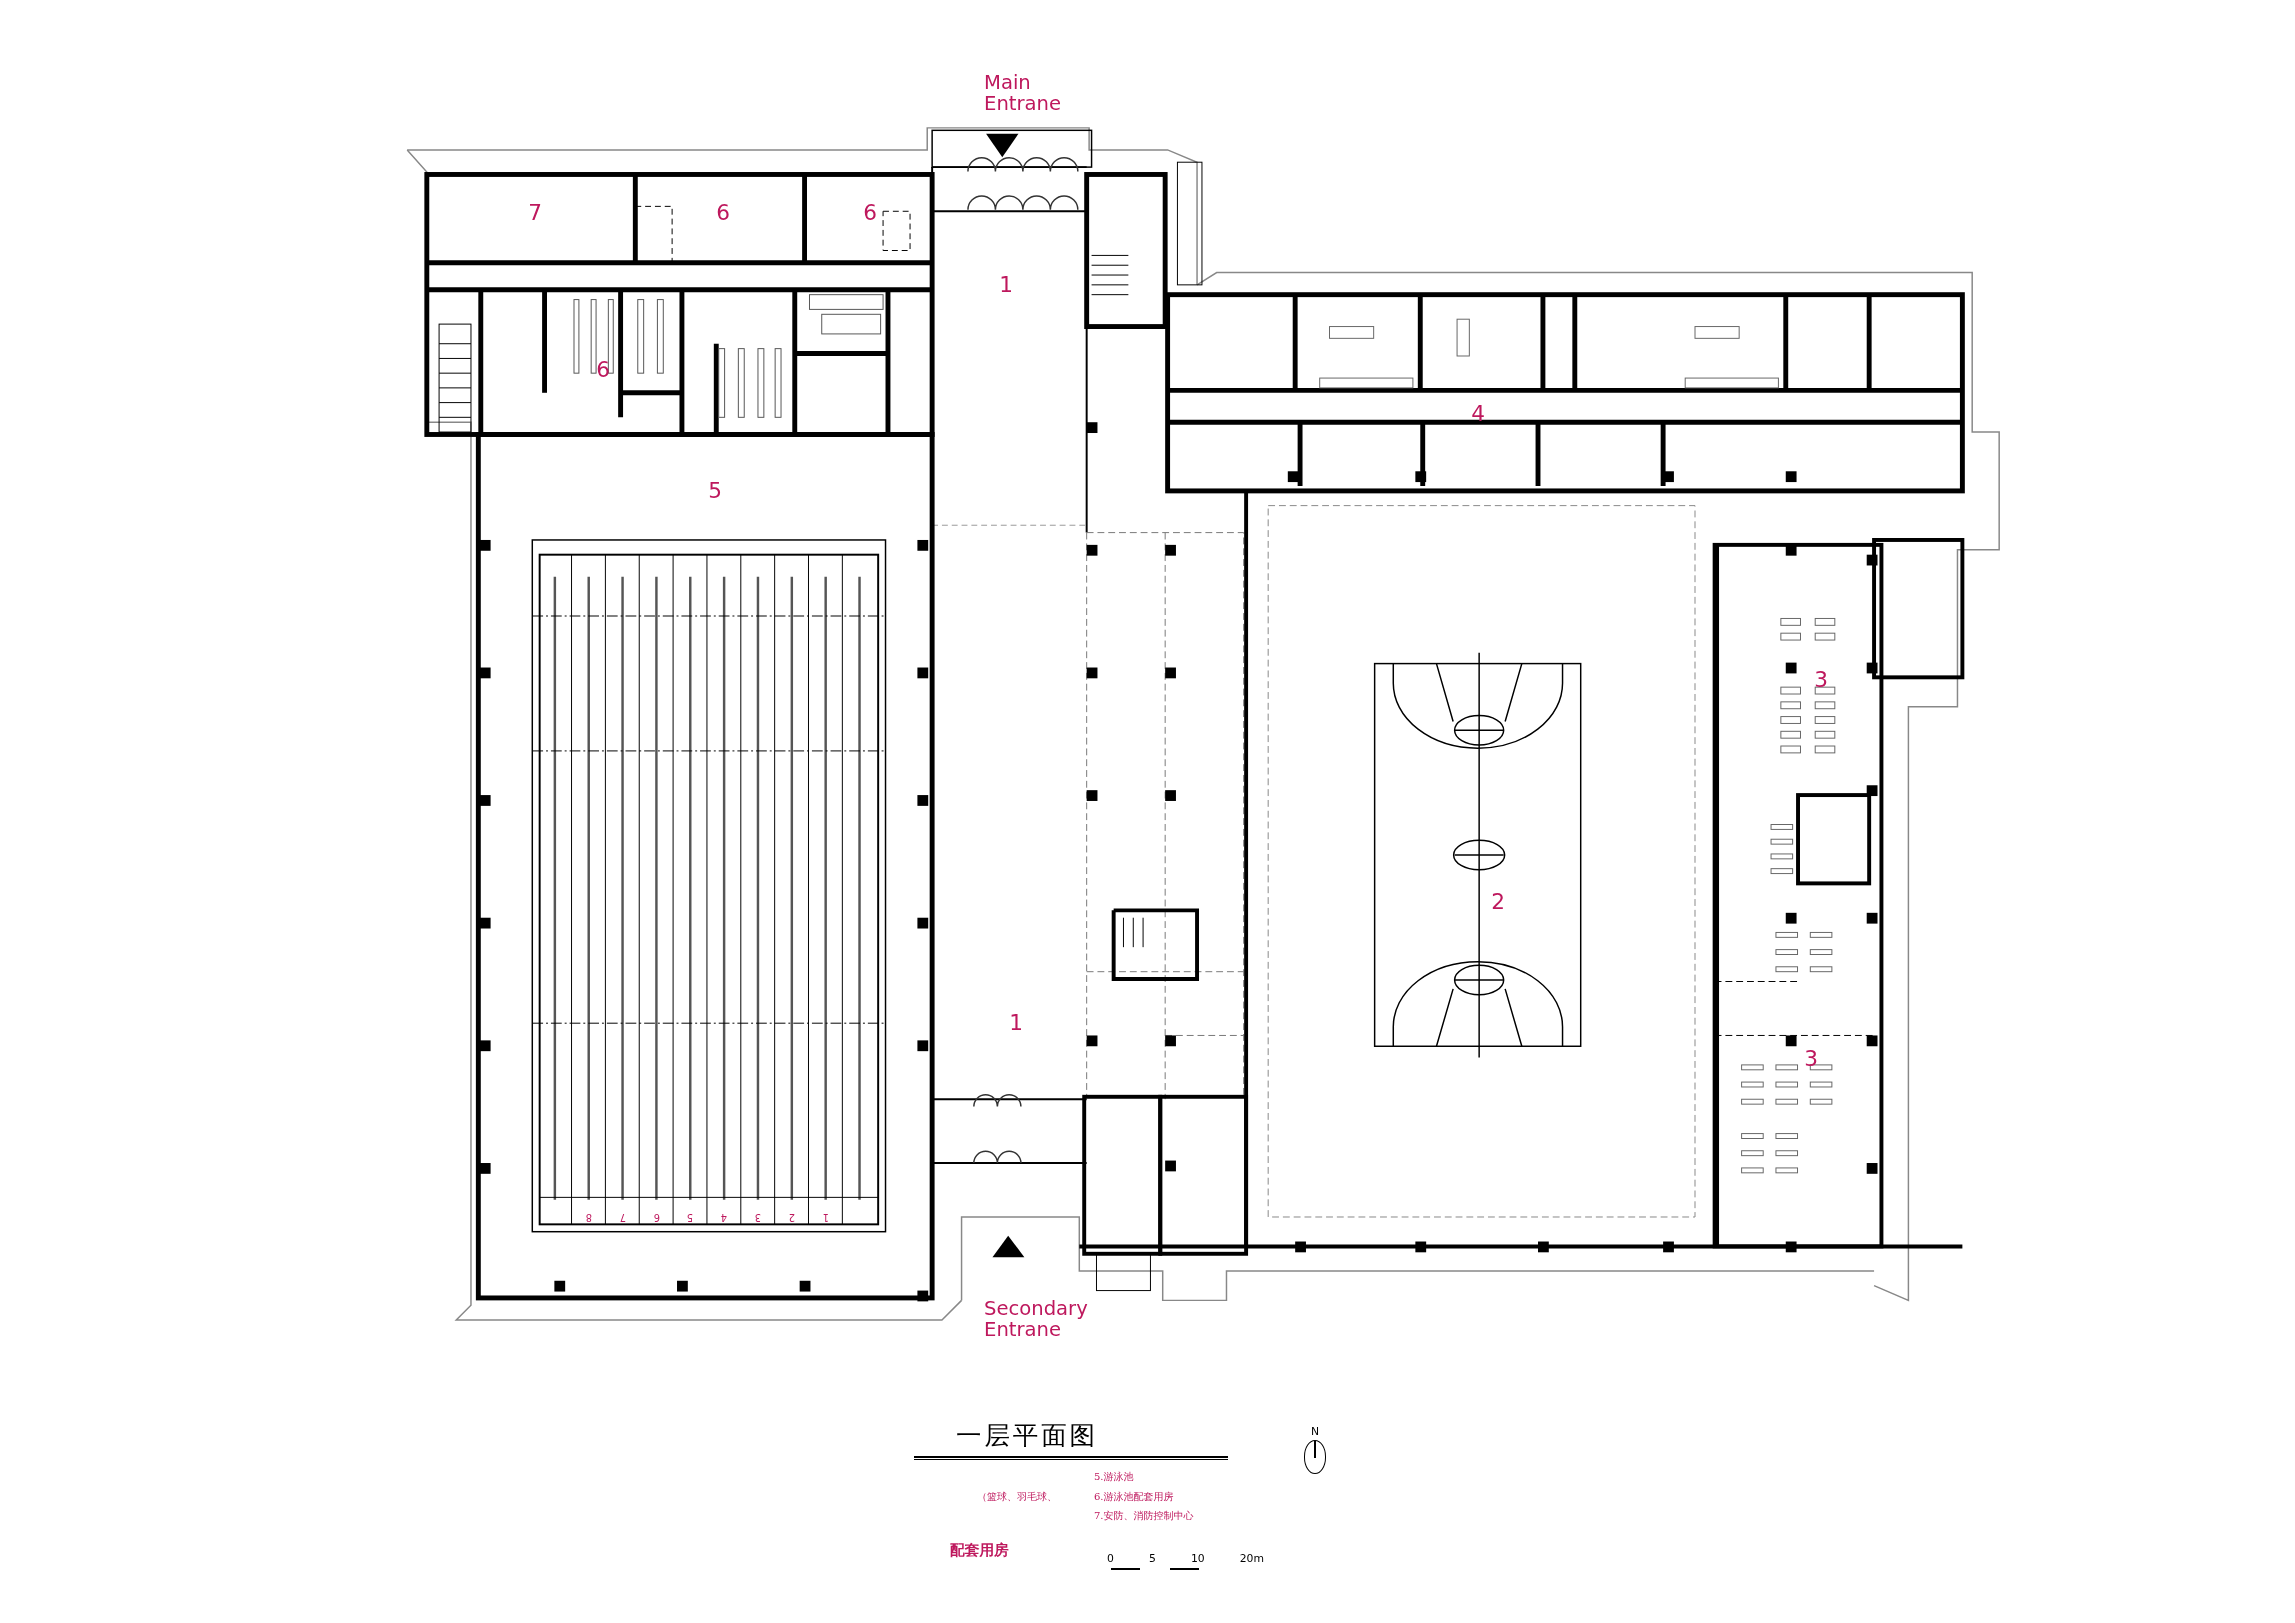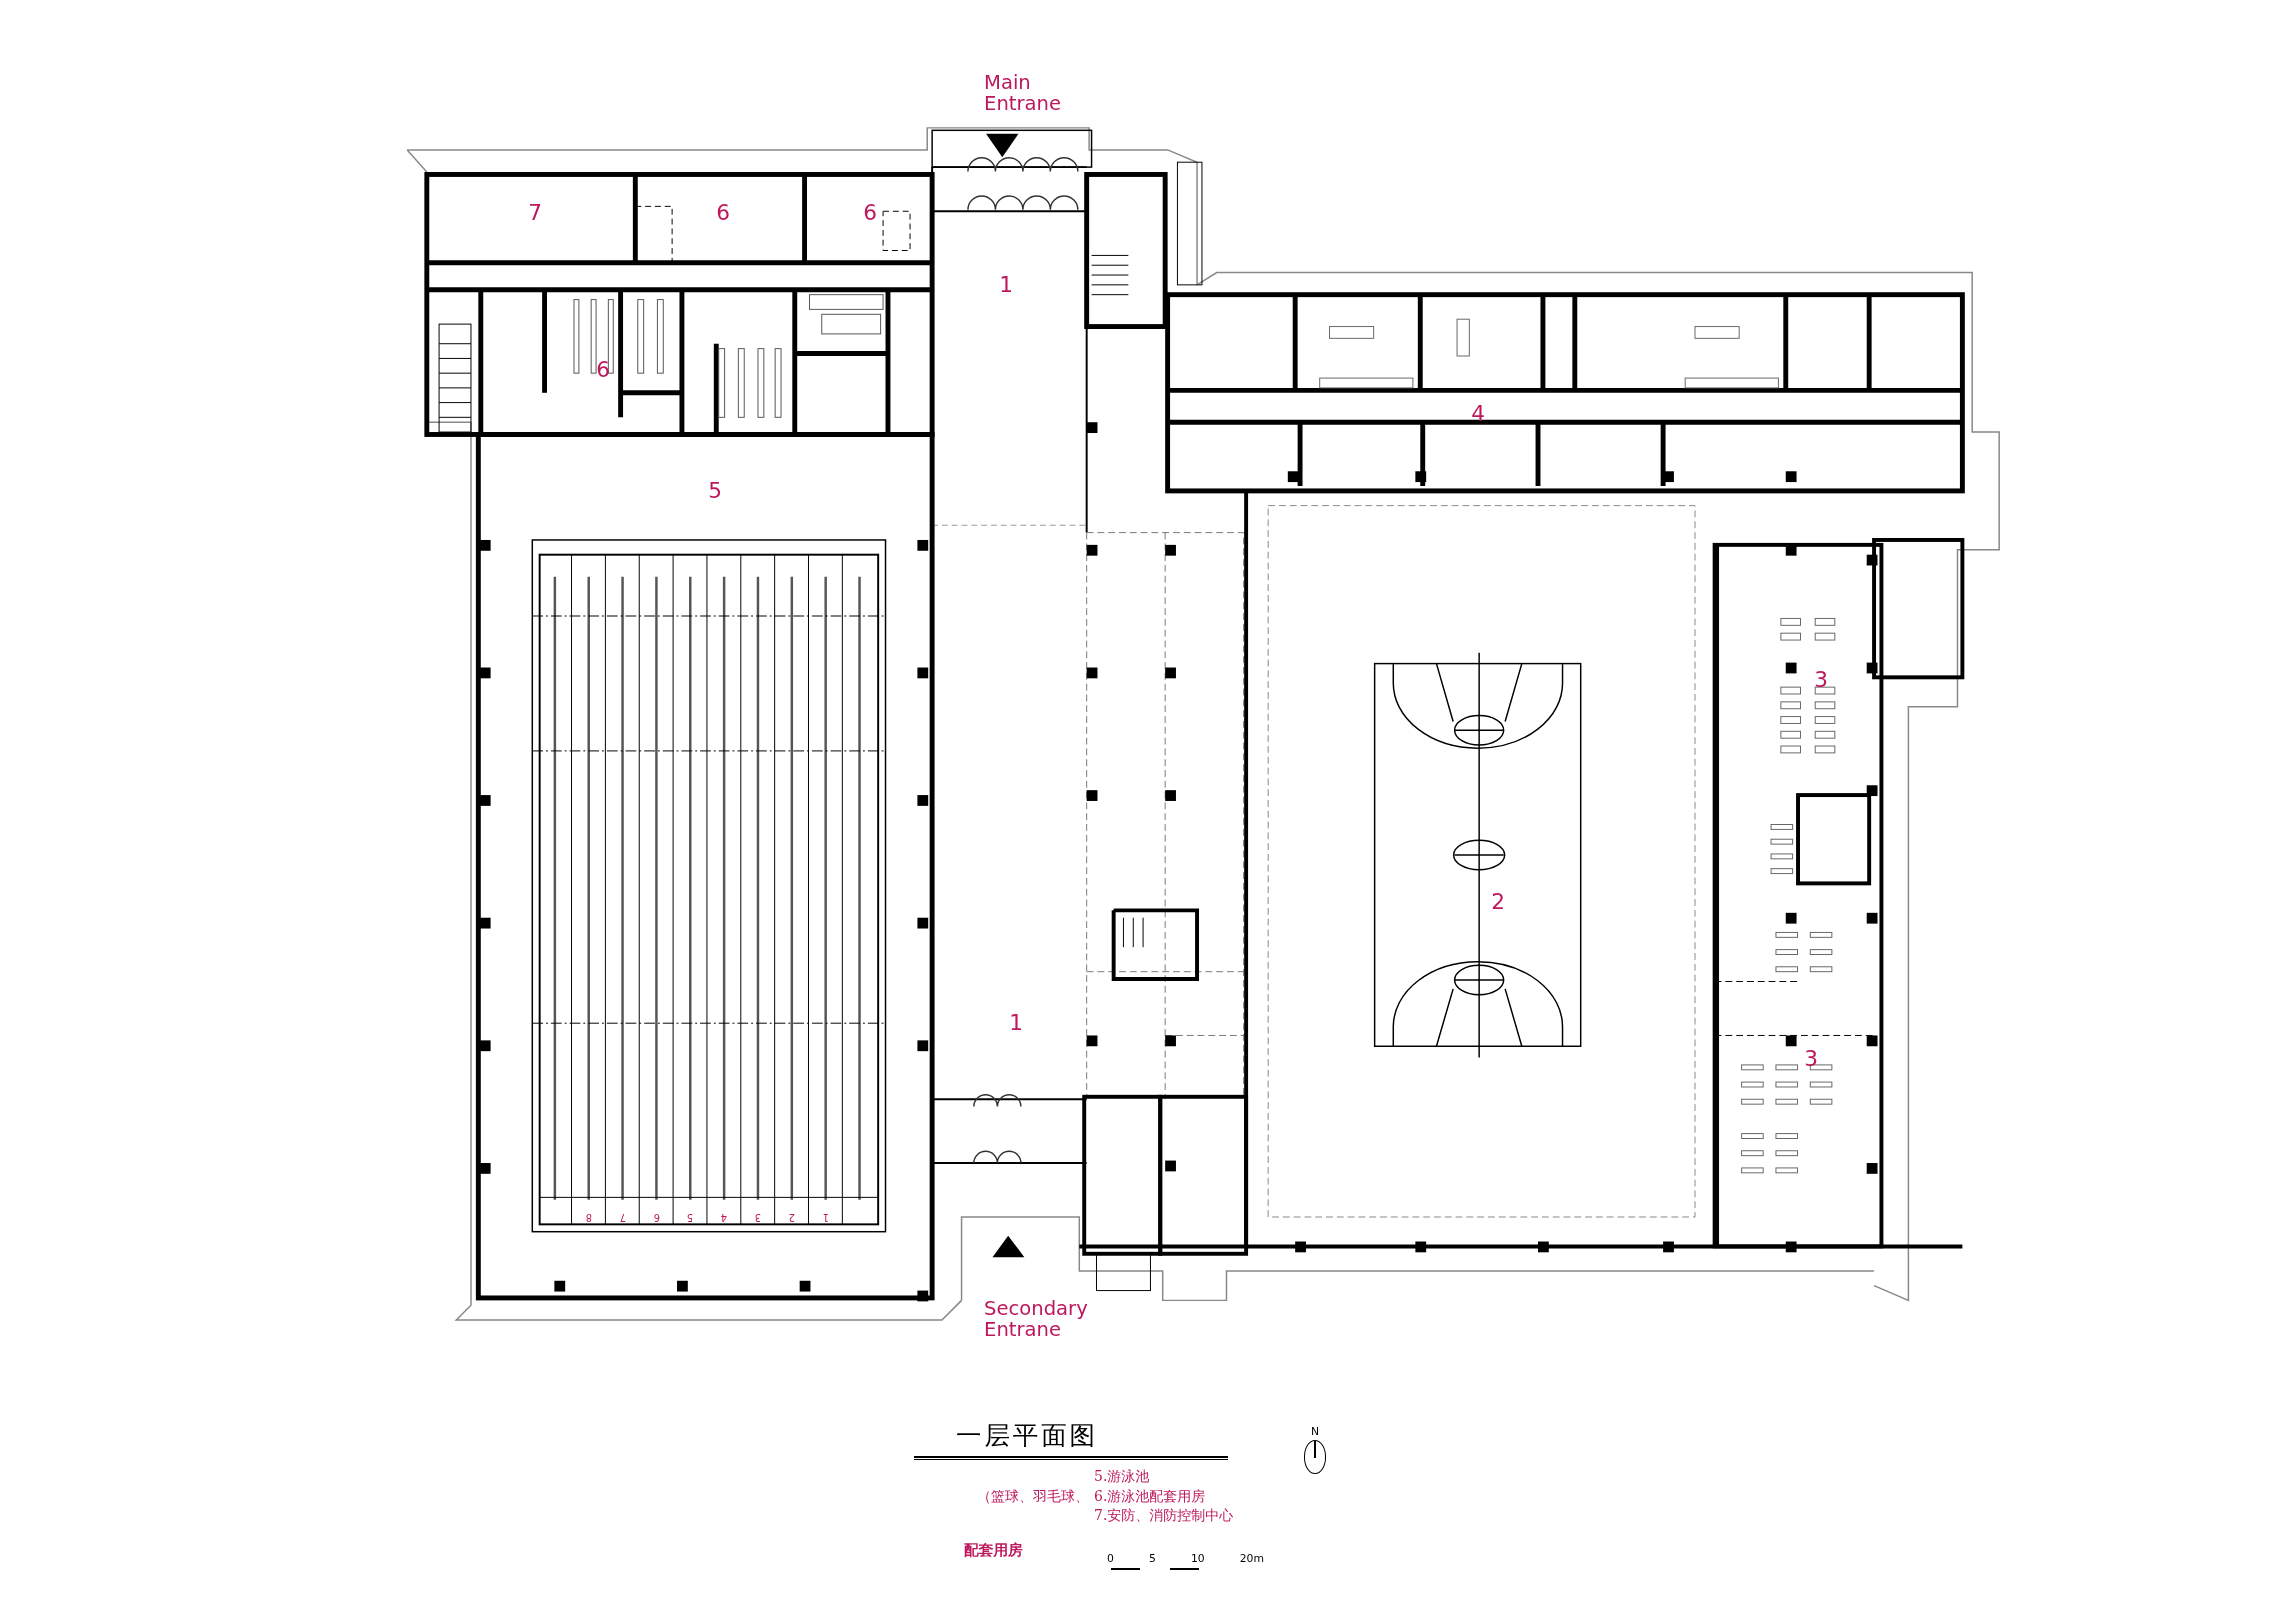--- a/index.html
+++ b/index.html
@@ -4,24 +4,24 @@
 <style>
   html, body { margin:0; padding:0; background:#ffffff; }
   body { width:2295px; height:1624px; position:relative; overflow:hidden; font-family:"DejaVu Sans", sans-serif; }
   #plan { position:absolute; left:0; top:0; width:2295px; height:1624px; }
   .lbl { position:absolute; color:#be185d; font-family:"DejaVu Sans", sans-serif; white-space:nowrap; }
   .room-num { font-size:21.6px; line-height:1; transform:translate(-50%,-50%); }
   .entrance { font-size:19.6px; line-height:1.05; }
   .title-block { position:absolute; left:914px; top:1418px; width:314px; }
   .title { font-family:"DejaVu Serif", serif; font-size:25.5px; letter-spacing:2.9px; padding-left:42px; }
   .title-rule { border-top:2.5px solid #000; border-bottom:0.5px solid #000; height:1.5px; margin-top:2.9px; }
-  .legend-col { position:absolute; font-family:"DejaVu Serif", serif; font-size:14px; line-height:19.6px; }
+  .legend-col { position:absolute; font-family:"DejaVu Serif", serif; font-size:10px; line-height:19.6px; }
   .legend-left { left:977px; top:1487px; }
   .legend-right { left:1094px; top:1467px; }
-  .legend-bottom { left:950px; top:1541px; font-family:Liberation Sans, sans-serif; font-weight:bold; font-size:14.7px;margin-left:14px; }
+  .legend-bottom { left:950px; top:1541px; font-family:Liberation Sans, sans-serif; font-weight:bold; font-size:14.7px; }
   .scale { position:absolute; left:1107px; top:1552px; width:147px; height:19.6px; }
   .scale-ticks { display:flex; justify-content:space-between; font-size:10.8px; width:157px; }
   .scale-bar { position:absolute; top:15.7px; left:3.9px; width:88px; height:2.5px; background:#000; }
   .scale-bar .seg { position:absolute; top:0.5px; left:29.4px; width:29.4px; height:1.5px; background:#fff; }
   .north { position:absolute; left:1298px; top:1425px; width:34px; height:54px; text-align:center; }
   .north .n { font-size:10.8px; }
   .north .circle { margin:2px auto 0; width:20.6px; height:32px; border:0.7px solid #000; border-radius:50%; position:relative; }
   .north .needle { position:absolute; left:8.8px; top:0; width:2.9px; height:16.7px; background:#000; }
   .lane-num { font-size:9.8px; transform:translate(-50%,-50%) rotate(180deg); position:absolute; }
 </style>

